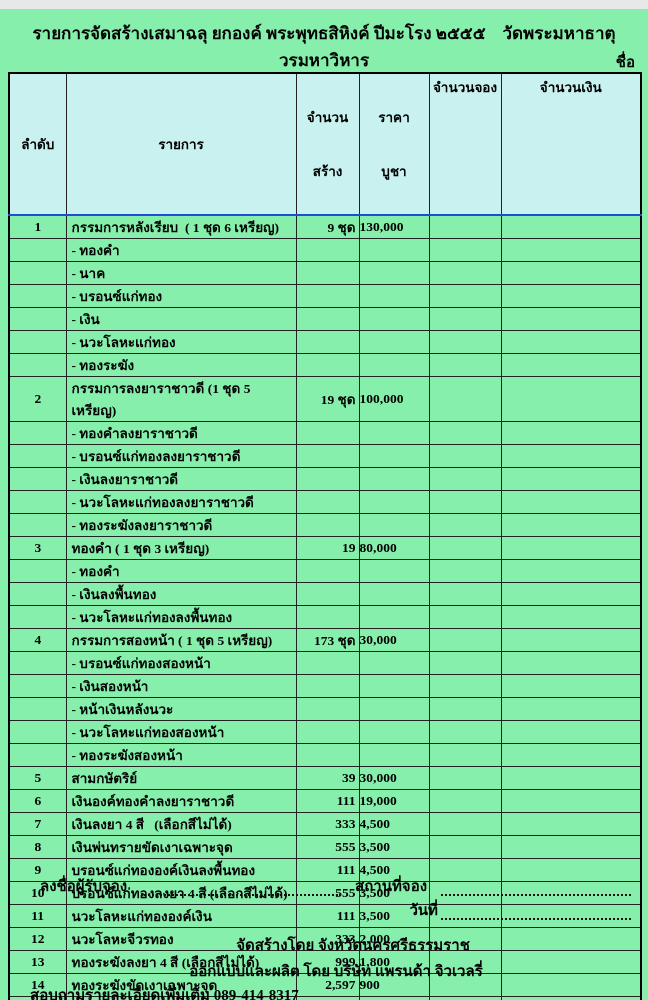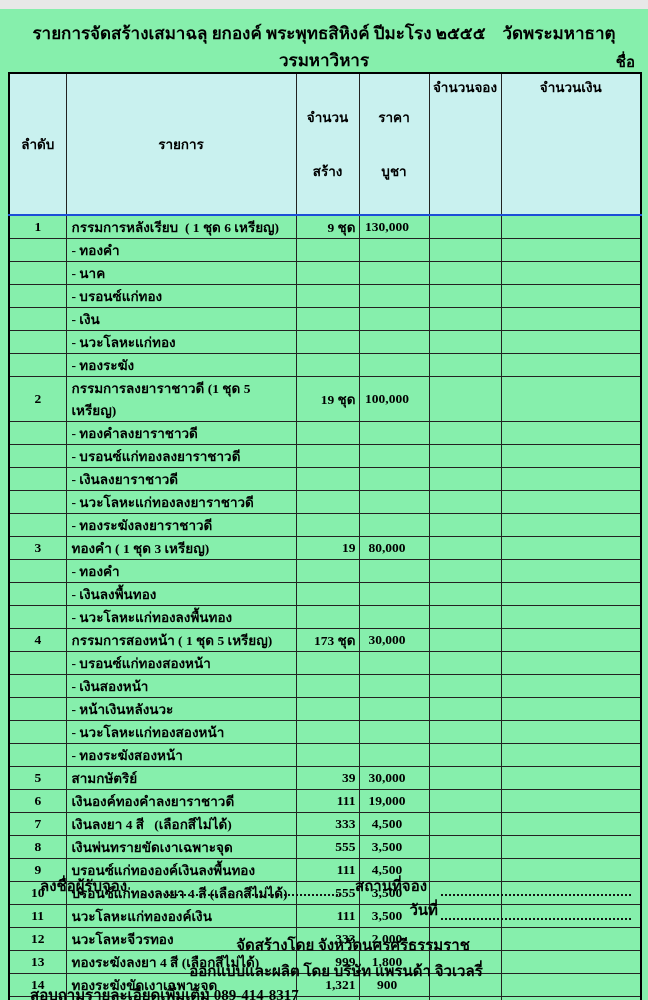--- a/index.html
+++ b/index.html
@@ -39,21 +39,21 @@
   th.h-top { vertical-align: top; padding-top: 2px; }
   .col-no    { width: 57px; }
   .col-item  { width: 230px; }
   .col-qty   { width: 63px; }
   .col-price { width: 70px; }
   .col-res   { width: 72px; }
   .col-amt   { width: 140px; }
   td.c-no    { text-align: center; }
   td.c-item  { text-align: left; padding-left: 5px; }
   td.c-qty   { text-align: right; padding-right: 3px; }
-  td.c-price { text-align: center; padding-right: 14px; }
+  td.c-price { text-align: left; padding-right: 14px; }
   td.c-price.dash { text-align: center; padding-right: 0; }
 
   .sign-row {
     position: absolute; top: 865px; left: 40px; right: 14px;
     display: flex; align-items: flex-end; font-size: 15px; gap: 11px;
   }
   .date-row {
     position: absolute; top: 889px; left: 40px; right: 14px;
     display: flex; align-items: flex-end; justify-content: flex-end; font-size: 15px;
   }
@@ -353,21 +353,21 @@
           <td class="c-no">13</td>
           <td class="c-item">ทองระฆังลงยา 4 สี (เลือกสีไม่ได้)</td>
           <td class="c-qty">999</td>
           <td class="c-price">1,800</td>
           <td class="c-res"></td>
           <td class="c-amt"></td>
         </tr>
         <tr>
           <td class="c-no">14</td>
           <td class="c-item">ทองระฆังขัดเงาเฉพาะจุด</td>
-          <td class="c-qty">1,321</td>
+          <td class="c-qty">2,597</td>
           <td class="c-price">900</td>
           <td class="c-res"></td>
           <td class="c-amt"></td>
         </tr>
         <tr>
           <td class="c-no">15</td>
           <td class="c-item">แจกกรรมการ</td>
           <td class="c-qty">100</td>
           <td class="c-price dash">-</td>
           <td class="c-res"></td>

